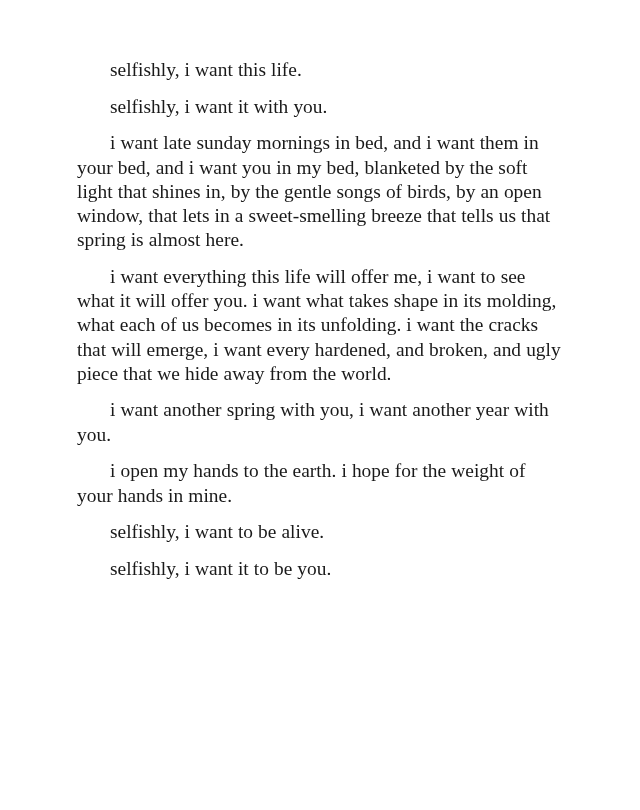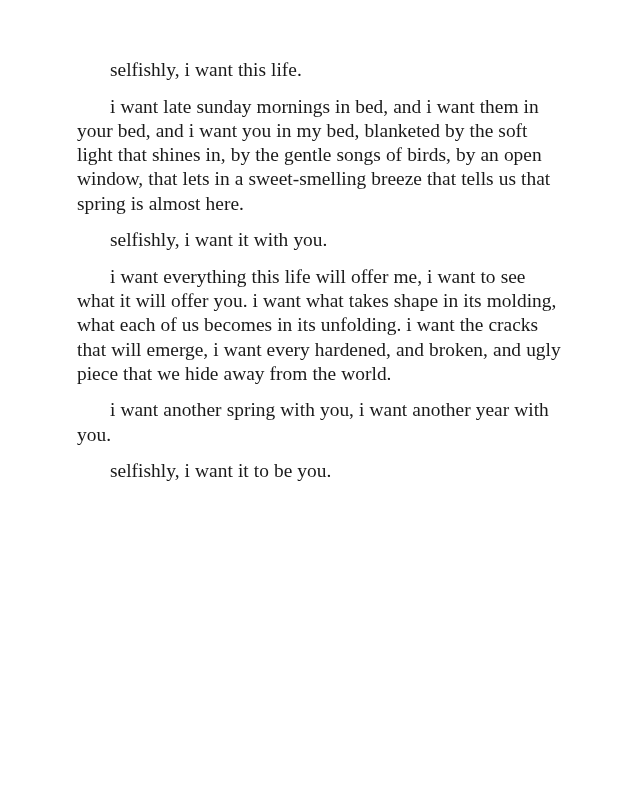--- a/index.html
+++ b/index.html
@@ -48,19 +48,21 @@
   .para:last-child {
     margin-bottom: 16px;
   }
 </style>
 </head>
 <body>
 
 <div class="page">
   <div class="text-block">
     <p class="para">selfishly, i want this life.</p>
+    <p class="para">selfishly, i want it with you.</p>
     <p class="para">i want late sunday mornings in bed, and i want them in your bed, and i want you in my bed, blanketed by the soft light that shines in, by the gentle songs of birds, by an open window, that lets in a sweet-smelling breeze that tells us that spring is almost here.</p>
-    <p class="para">selfishly, i want it with you.</p>
     <p class="para">i want everything this life will offer me, i want to see what it will offer you. i want what takes shape in its molding, what each of us becomes in its unfolding. i want the cracks that will emerge, i want every hardened, and broken, and ugly piece that we hide away from the world.</p>
     <p class="para">i want another spring with you, i want another year with you.</p>
+    <p class="para">i open my hands to the earth. i hope for the weight of your hands in mine.</p>
+    <p class="para">selfishly, i want to be alive.</p>
     <p class="para">selfishly, i want it to be you.</p>
   </div>
 </div>
 
 </body></html>

